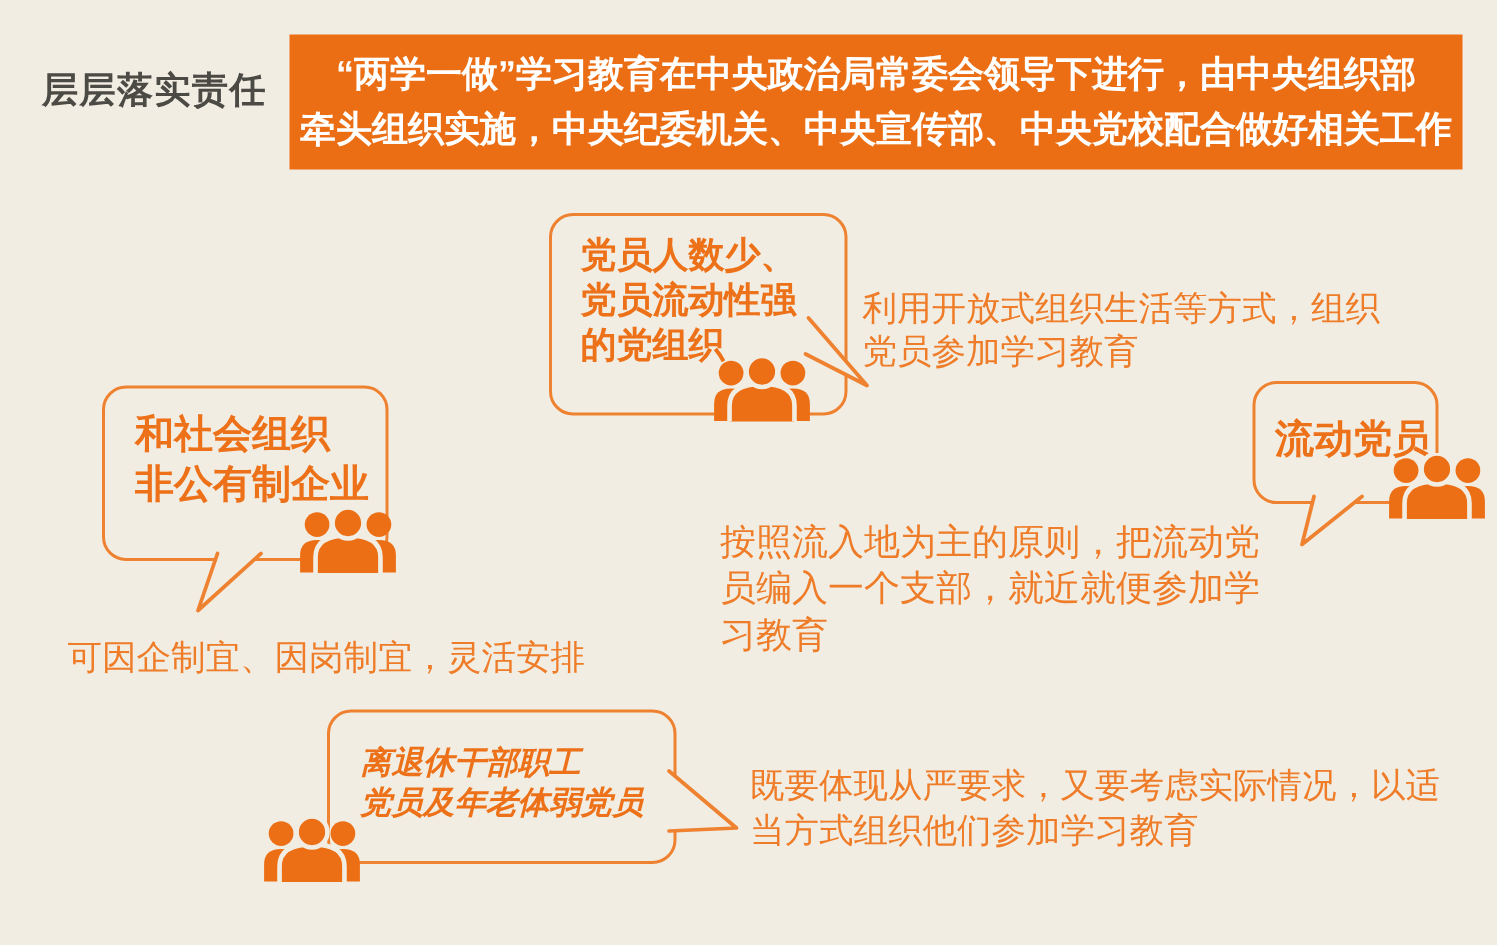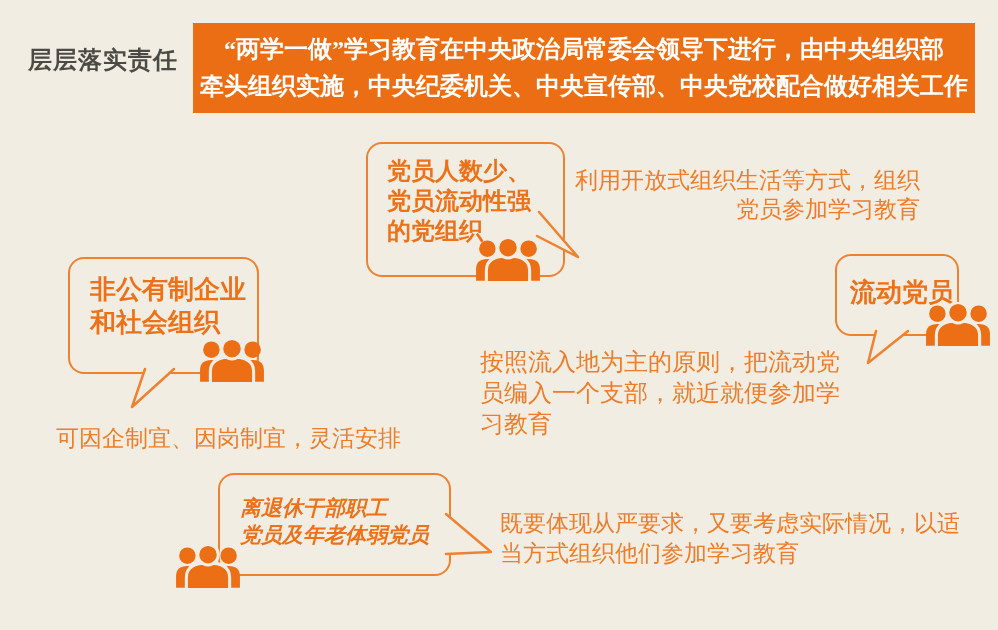--- a/index.html
+++ b/index.html
@@ -12,39 +12,39 @@
     overflow:hidden;font-family:"Liberation Sans",sans-serif;
   }
   .heading-dark{
     position:absolute;font-family:"Liberation Serif",serif;font-weight:bold;
     color:var(--dark);letter-spacing:1px;white-space:nowrap;
   }
   #heading-responsibility{left:28px;top:44px;font-size:24px;}
   #heading-classification{left:36px;top:188px;font-size:27px;}
   .banner{
     position:absolute;left:193px;top:23px;width:782px;height:90px;
-    background:var(--banner);color:#ffffff;font-family:Liberation Serif, serif;
+    background:var(--banner);color:#ffffff;font-family:Liberation Sans, sans-serif;
     font-weight:bold;font-size:24px;line-height:37px;text-align:center;
     display:flex;flex-direction:column;justify-content:center;
   }
   .banner div{white-space:nowrap;}
   .bubble{
     position:absolute;box-sizing:border-box;border:2.5px solid var(--border);
     border-radius:16px;font-family:"Liberation Serif",serif;font-weight:bold;
     color:var(--bubble-text);z-index:1;
   }
   .bubble div{white-space:nowrap;}
   #bubble-small-orgs{left:343px;top:142px;width:199px;height:135px;font-size:24px;line-height:30px;padding:12px 0 0 19px;margin-left:23px;}
   #bubble-non-public{left:68px;top:257px;width:191px;height:117px;font-size:26px;line-height:33px;padding:14px 0 0 20px;}
   #bubble-mobile-members{left:835px;top:254px;width:124px;height:82px;font-size:26px;line-height:30px;padding:22px 0 0 13px;}
   #bubble-retired{left:218px;top:473px;width:233px;height:103px;font-size:21px;line-height:27px;padding:20px 0 0 20px;font-style:italic;}
   .note{position:absolute;color:var(--note);font-size:23px;line-height:29px;}
   .note div{white-space:nowrap;}
-  #note-small-orgs{left:575px;top:166px;text-align:right;}
-  #note-non-public{left:56px;top:424px;}
+  #note-small-orgs{left:575px;top:191px;}
+  #note-non-public{left:45px;top:424px;}
   #note-mobile-members{left:480px;top:346px;font-size:24px;line-height:31px;}
   #note-retired{left:500px;top:508px;line-height:30px;}
   .tail{position:absolute;z-index:2;}
   .tail path{fill:var(--bg);stroke:var(--border);stroke-width:2.5;stroke-linejoin:round;stroke-linecap:round;}
   #tail-small-orgs{left:528px;top:202px;width:64px;height:64px;}
   #tail-non-public{left:110px;top:365px;width:80px;height:56px;}
   #tail-mobile-members{left:858px;top:325px;width:56px;height:44px;}
   #tail-retired{left:440px;top:508px;width:60px;height:52px;}
   .people-icon{position:absolute;width:68px;height:44px;z-index:3;color:var(--icon);}
   .people-icon .person{fill:currentColor;}
@@ -82,22 +82,22 @@
     <circle class="person" cx="53" cy="11" r="8"></circle>
     <path class="front" d="M12,45 L12,32 Q12,18 33,18 Q54,18 54,32 L54,45 Z"></path>
     <circle class="front" cx="33" cy="10" r="10"></circle>
   </svg>
   <div class="note" id="note-small-orgs">
     <div>利用开放式组织生活等方式，组织</div>
     <div>党员参加学习教育</div>
   </div>
 
   <div class="bubble" id="bubble-non-public">
+    <div>和社会组织</div>
     <div>非公有制企业</div>
-    <div>和社会组织</div>
   </div>
   <svg class="tail" id="tail-non-public" viewBox="0 0 80 56">
     <path d="M35,4 L22,42 L64,4"></path>
   </svg>
   <svg class="people-icon" id="icon-non-public" viewBox="0 0 66 42">
     <path class="person" d="M2,42 L2,31 Q2,21 13,21 Q24,21 24,31 L24,42 Z"></path>
     <path class="person" d="M42,42 L42,31 Q42,21 53,21 Q64,21 64,31 L64,42 Z"></path>
     <circle class="person" cx="13" cy="11" r="8"></circle>
     <circle class="person" cx="53" cy="11" r="8"></circle>
     <path class="front" d="M12,45 L12,32 Q12,18 33,18 Q54,18 54,32 L54,45 Z"></path>

